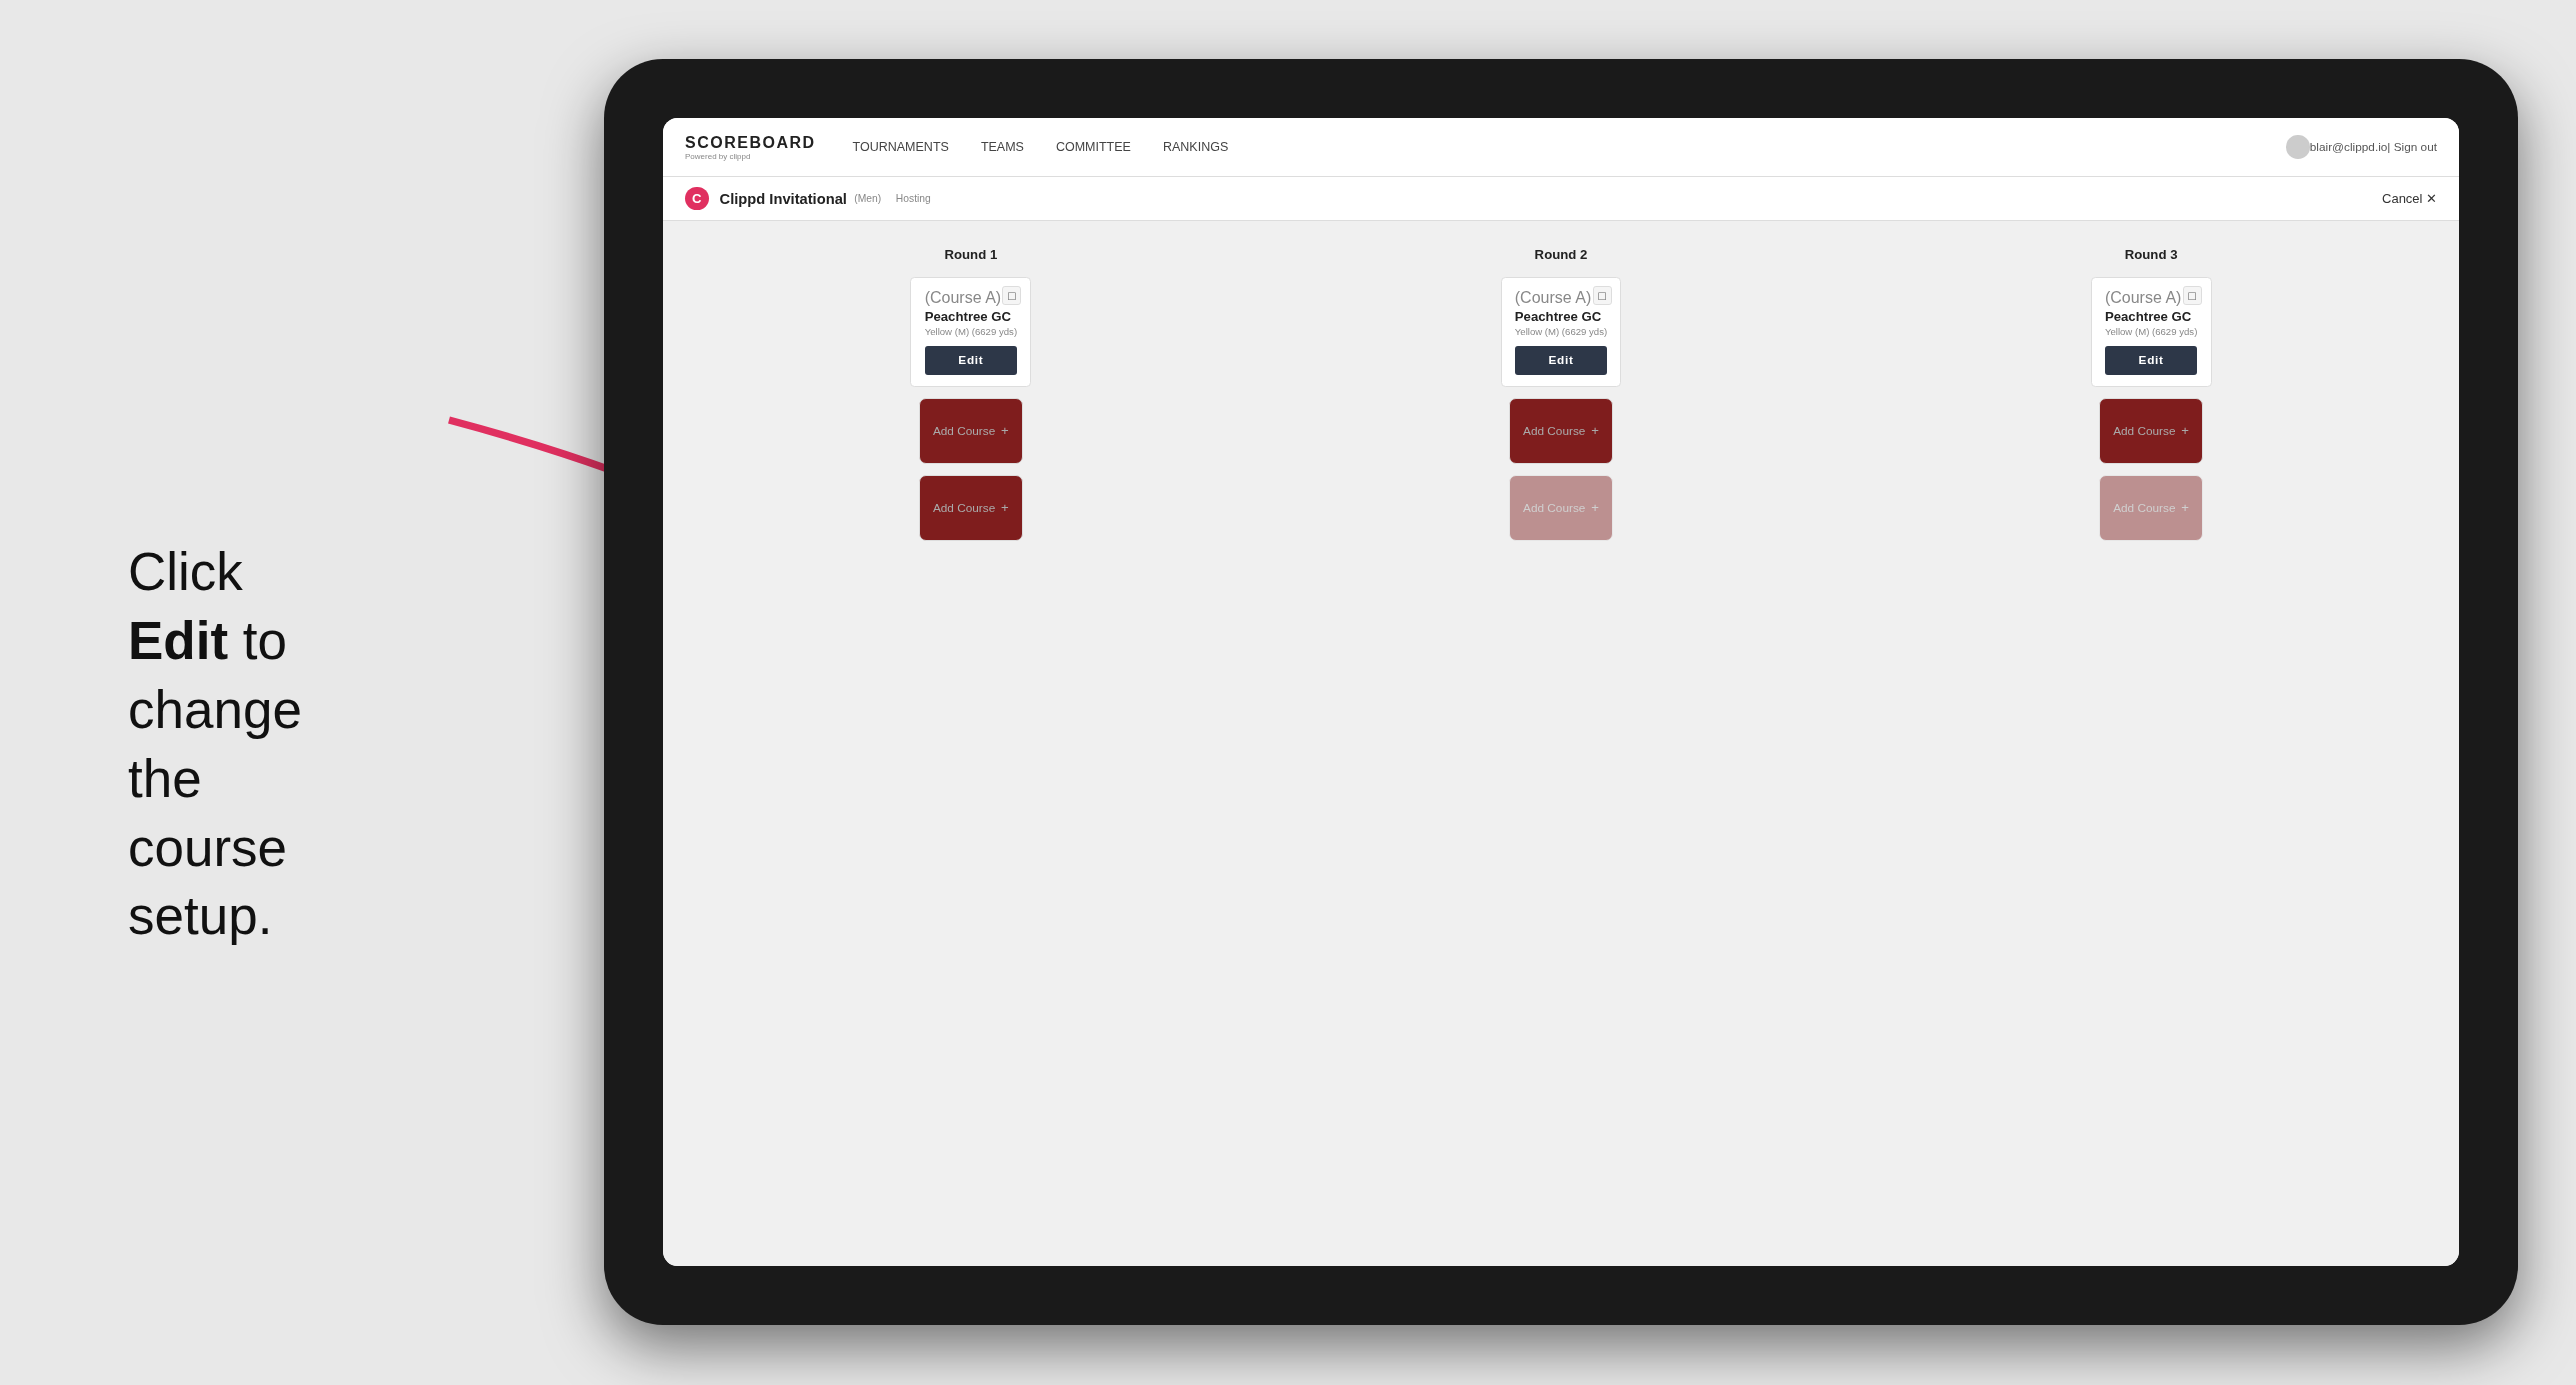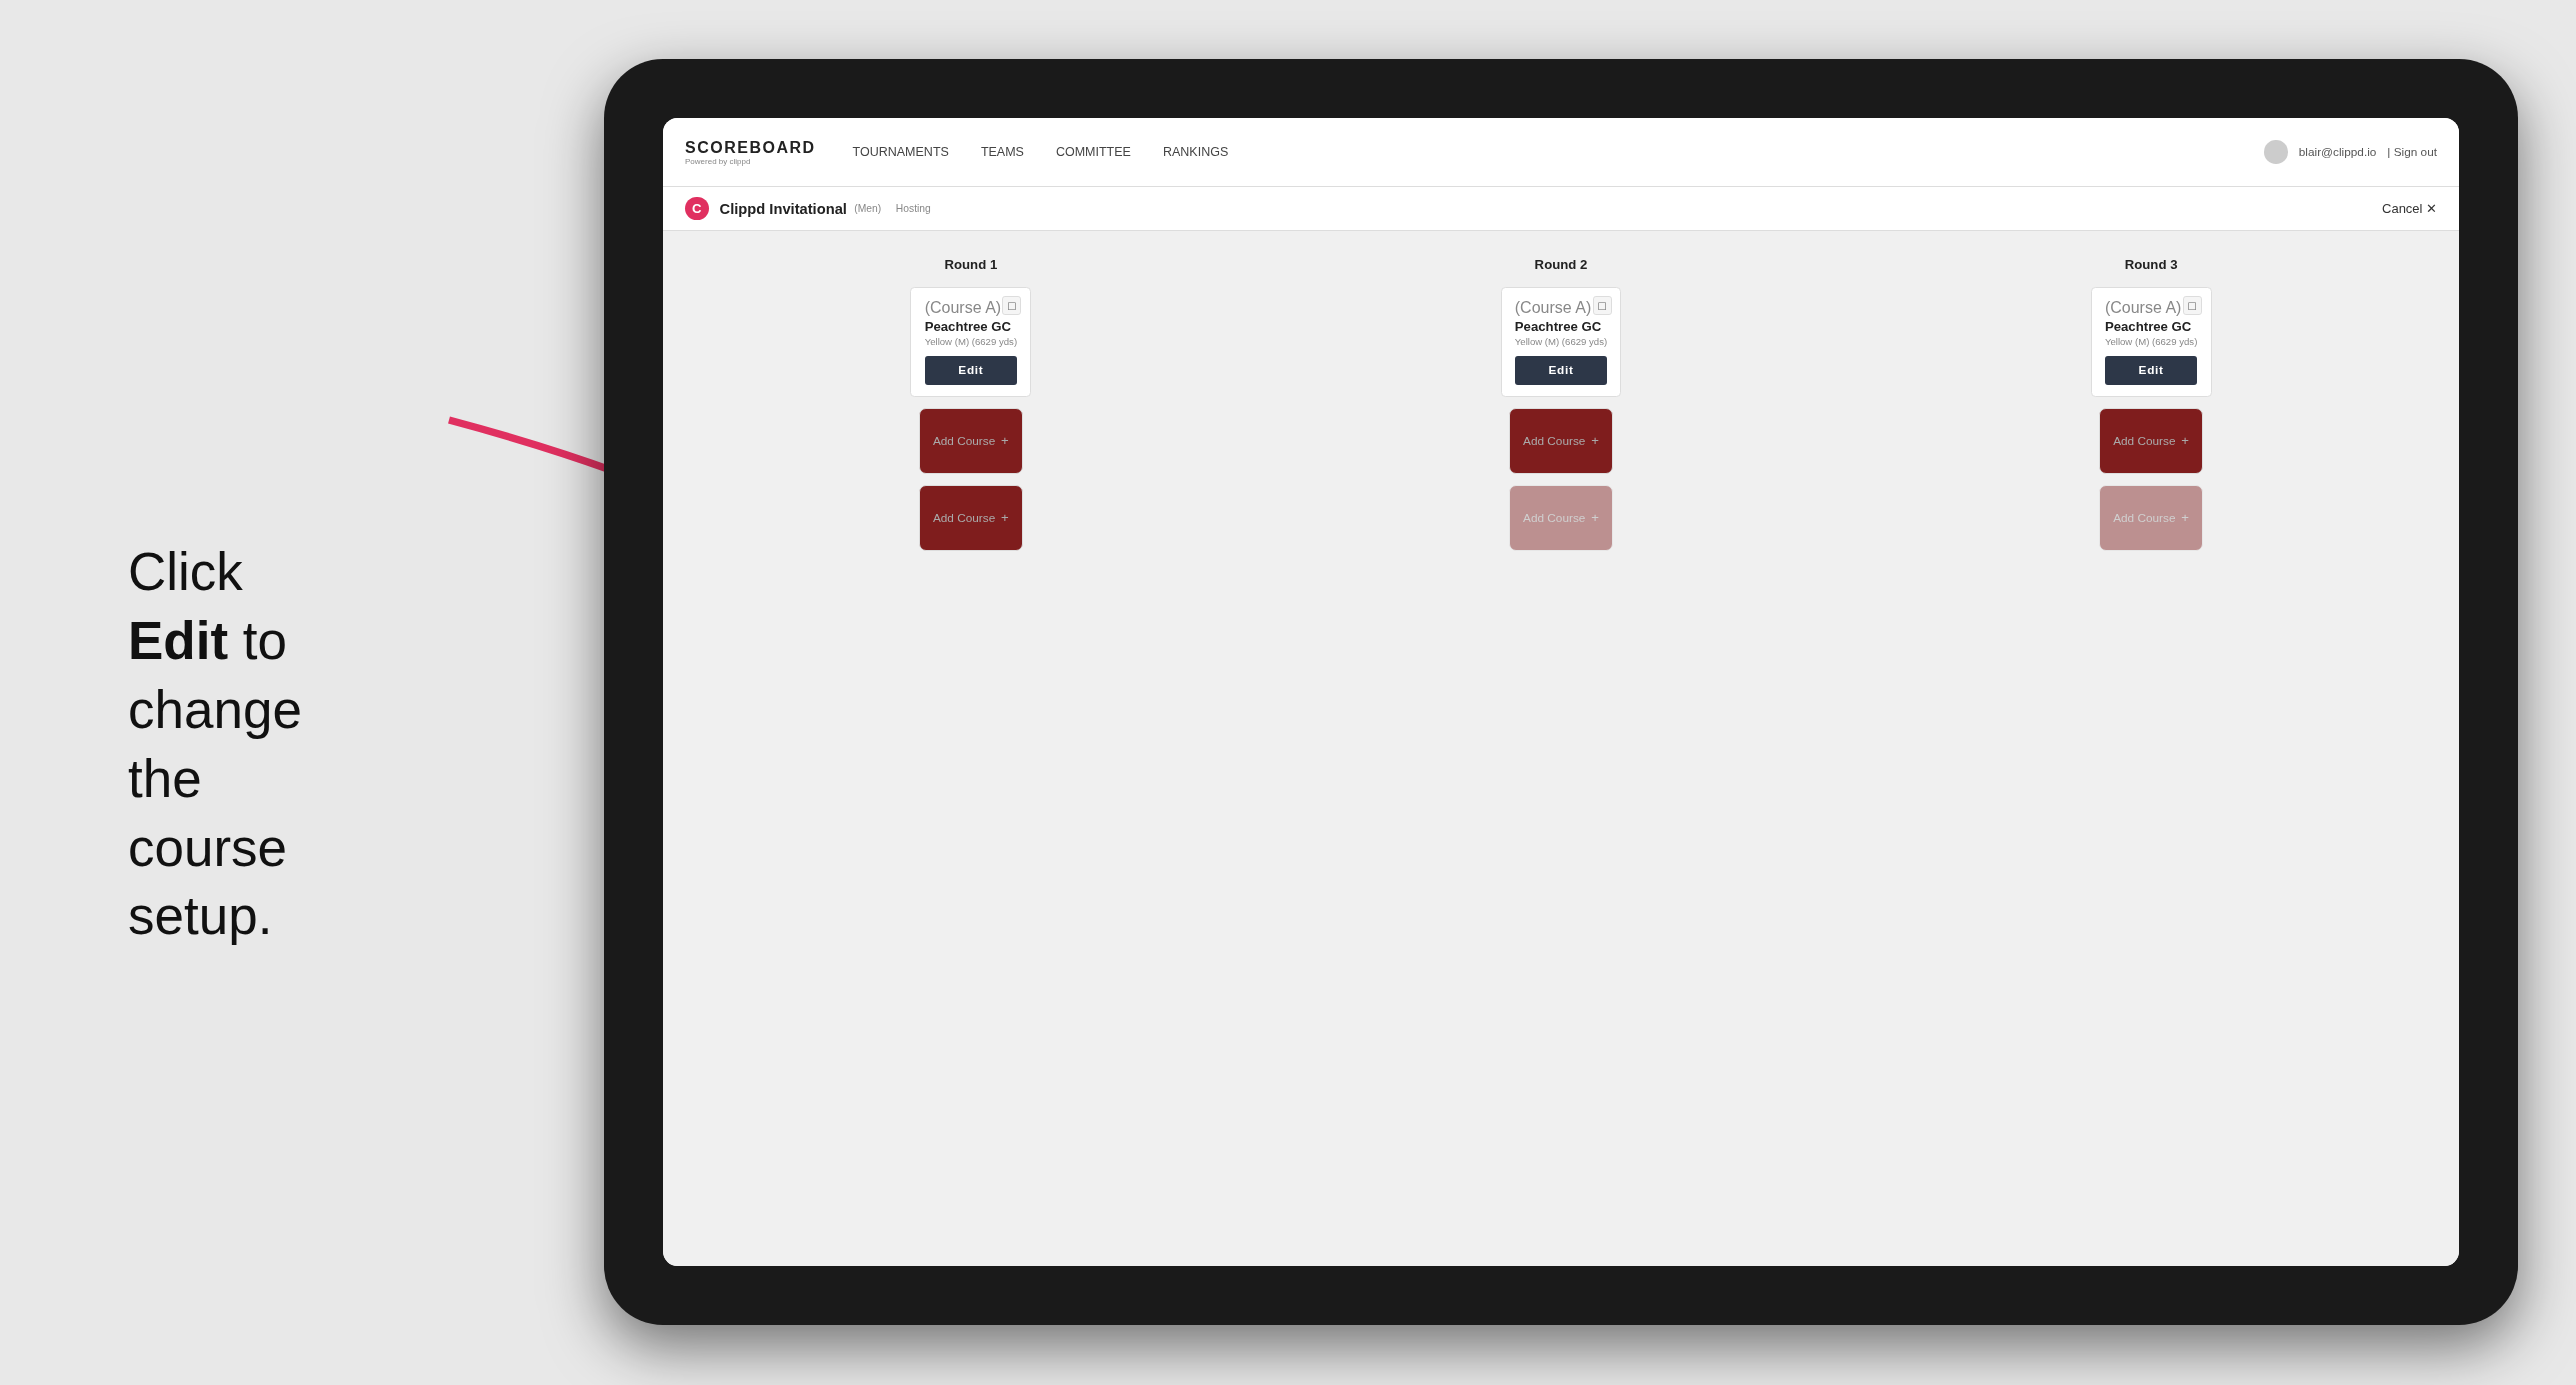--- a/index.html
+++ b/index.html
@@ -54,21 +54,21 @@
       flex-direction: column;
     }
 
     
     .navbar {
       background: #fff;
       border-bottom: 0.7px solid #ddd;
       display: flex;
       align-items: center;
       padding: 16px 22px;
-      height: 69px;
+      height: 59px;
       flex-shrink: 0;
       justify-content: flex-end;
     }
     .scoreboard-logo {
       display: flex;
       flex-direction: column;
       margin-right: 37px;
     }
     .scoreboard-logo .logo-title {
       font-size: 16px;
@@ -88,21 +88,21 @@
     .nav-link {
       font-size: 12.5px;
       color: #444;
       text-decoration: none;
       cursor: pointer;
       padding: 3.7px 0;
     }
     .nav-right {
       display: flex;
       align-items: center;
-      gap: 11px;
+      gap: 0;
       font-size: 11.8px;
       color: #555;
     }
     .nav-avatar {
       width: 23.6px;
       height: 23.6px;
       background: #ccc;
       border-radius: 50%;
     }
     .sign-out-link {

